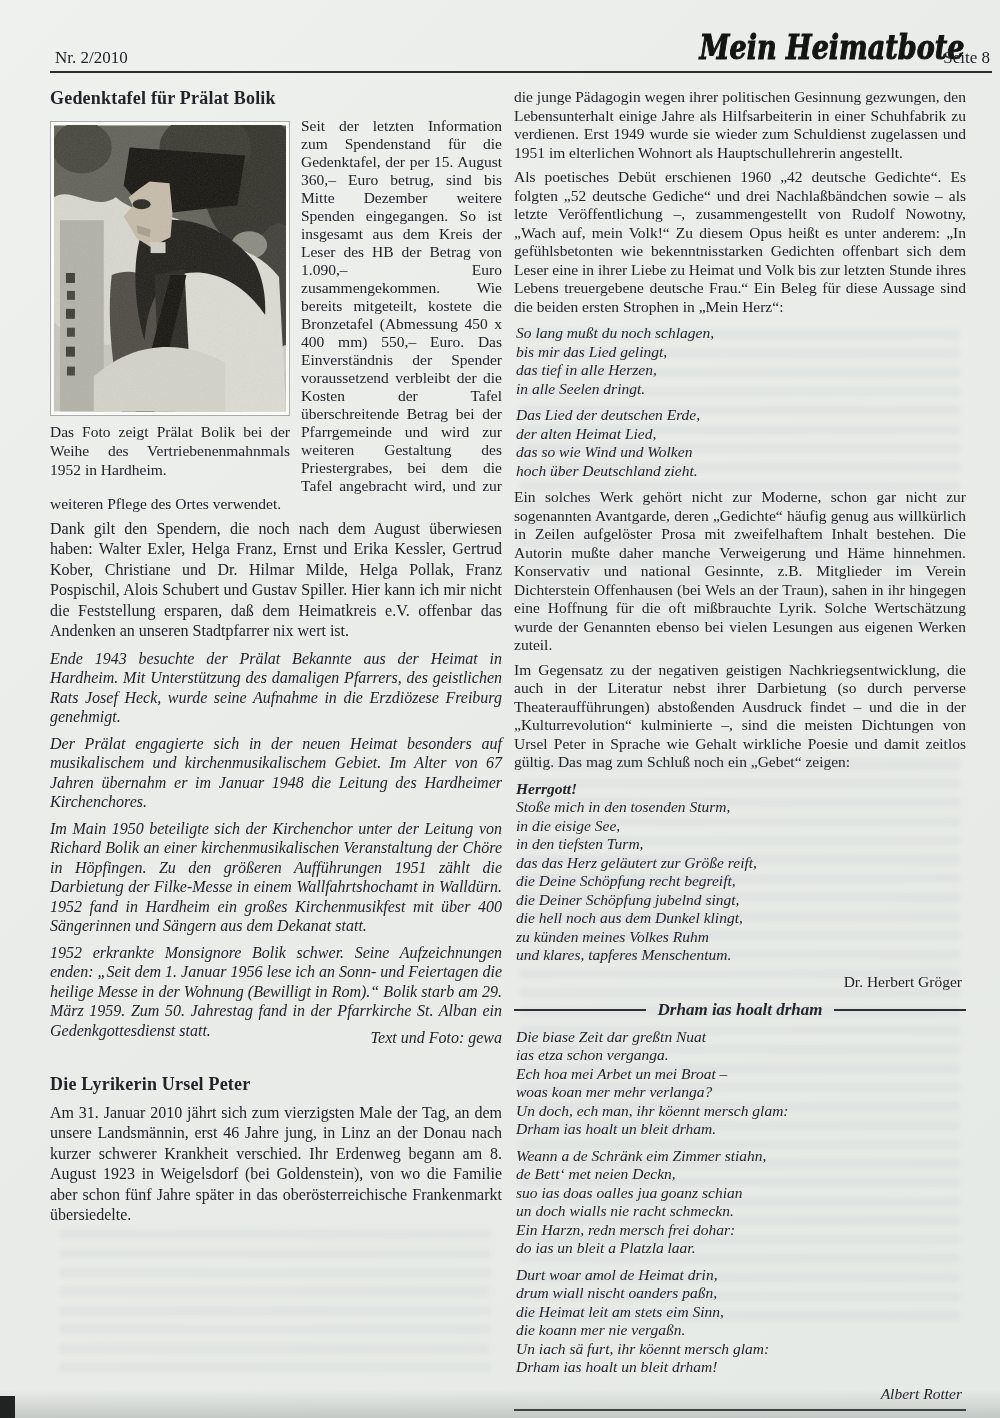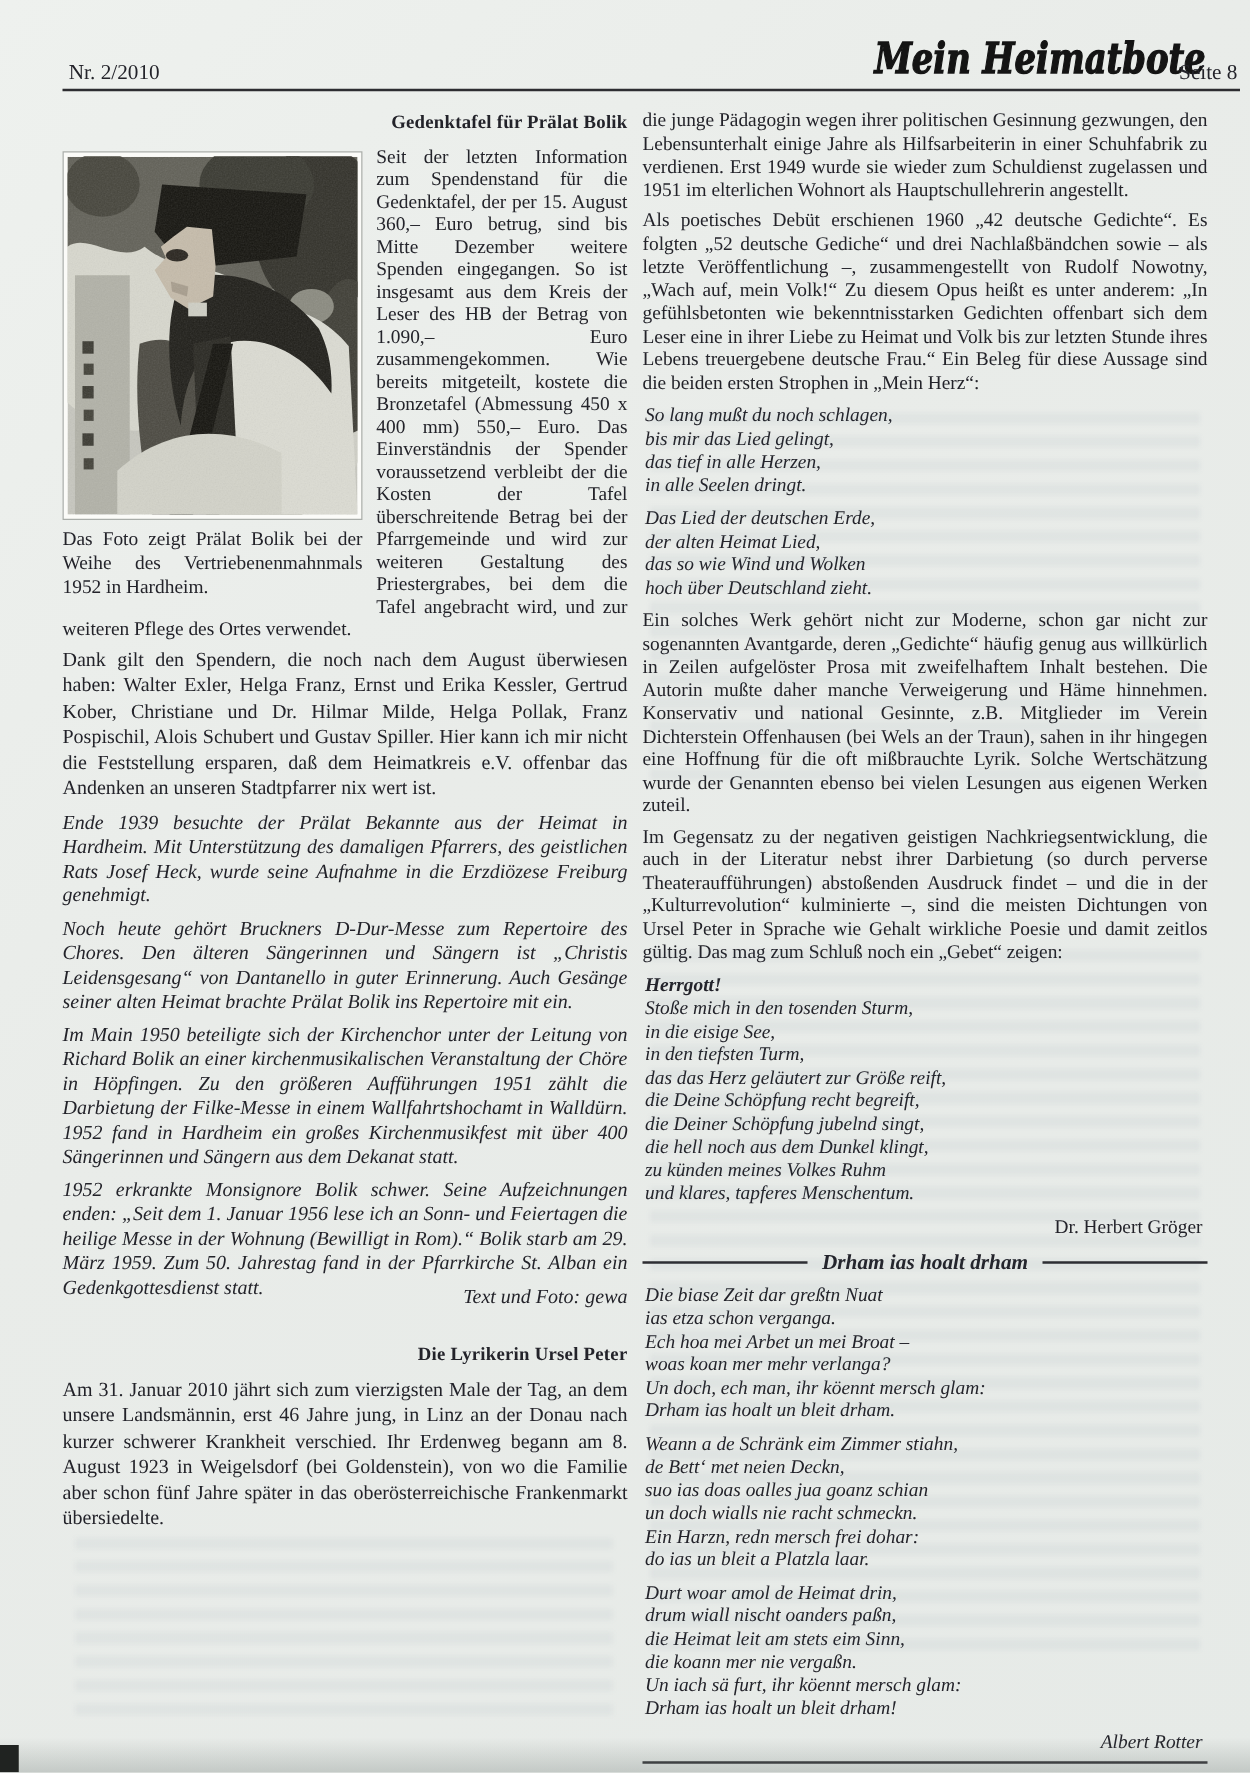--- a/index.html
+++ b/index.html
@@ -15,21 +15,21 @@
   .hdr { position:absolute; top:24px; left:50px; right:36px; height:44px; }
   .issue { position:absolute; left:5px; bottom:0; font-size:17px; }
   .pageno { position:absolute; right:2px; bottom:0; font-size:17px; }
   .masthead-box { position:absolute; left:0; right:0; bottom:-6px; text-align:right; }
   .hdr-rule { position:absolute; top:71px; left:50px; right:36px; height:2px; background:#2d2d31; }
   
   .col { position:absolute; top:88px; width:452px; }
   .col-left  { left:50px; font-size:16px; line-height:20.5px; }
   .col-right { left:514px; font-size:15.5px; line-height:18.5px; }
   p { margin:0 0 6px 0; text-align:justify; hyphens:auto; }
-  .art-title { font-size:15px; font-weight:bold; text-align:right; margin:0 0 8px 0; letter-spacing:.2px; }
+  .art-title { font-size:18px; font-weight:bold; text-align:left; margin:0 0 8px 0; letter-spacing:.2px; }
   
   figure.photo-wrap { float:left; width:240px; margin:4px 11px 2px 0; }
   .photo-frame { background:#fbfbf8; border:1px solid #a9ada9; padding:3px; }
   .photo-frame svg { display:block; }
   figcaption { font-size:15.5px; line-height:19px; margin-top:6px; text-align:justify; }
   .beside { font-size:15.5px; line-height:18px; }
   .clear { clear:both; }
   .quote { font-style:italic; line-height:19.5px; margin:7px 0; }
   .subhead { font-style:italic; margin:9px 0 3px 0; }
   .credit { text-align:right; font-style:italic; margin-top:-19.5px; }
@@ -111,22 +111,22 @@
             </filter>
           <rect width="233" height="287" filter="url(#noise)" opacity="0.15"></rect>
         </svg>
       </div>
       <figcaption>Das Foto zeigt Prälat Bolik bei der Weihe des Vertriebenenmahnmals 1952 in Hardheim.</figcaption>
     </figure>
 
     <p class="beside">Seit der letzten Information zum Spendenstand für die Gedenktafel, der per 15. August 360,– Euro betrug, sind bis Mitte Dezember weitere Spenden eingegangen. So ist insgesamt aus dem Kreis der Leser des HB der Betrag von 1.090,– Euro zusammengekommen. Wie bereits mitgeteilt, kostete die Bronzetafel (Abmessung 450 x 400 mm) 550,– Euro. Das Einverständnis der Spender voraussetzend verbleibt der die Kosten der Tafel überschreitende Betrag bei der Pfarrgemeinde und wird zur weiteren Gestaltung des Priestergrabes, bei dem die Tafel angebracht wird, und zur weiteren Pflege des Ortes verwendet.</p>
     <p class="clear">Dank gilt den Spendern, die noch nach dem August überwiesen haben: Walter Exler, Helga Franz, Ernst und Erika Kessler, Gertrud Kober, Christiane und Dr. Hilmar Milde, Helga Pollak, Franz Pospischil, Alois Schubert und Gustav Spiller. Hier kann ich mir nicht die Feststellung ersparen, daß dem Heimatkreis e.V. offenbar das Andenken an unseren Stadtpfarrer nix wert ist.</p>
 
-    <p class="quote">Ende 1939 besuchte der Prälat Bekannte aus der Heimat in Hardheim. Mit Unterstützung des damaligen Pfarrers, des geistlichen Rats Josef Heck, wurde seine Aufnahme in die Erzdiözese Freiburg genehmigt.</p>
-    <p class="quote">Noch heute gehört Bruckners D-Dur-Messe zum Repertoire des Chores. Den älteren Sängerinnen und Sängern ist „Christis Leidensgesang“ von Dantanello in guter Erinnerung. Auch Gesänge seiner alten Heimat brachte Prälat Bolik ins Repertoire mit ein.</p>
+    <p class="quote">Ende 1943 besuchte der Prälat Bekannte aus der Heimat in Hardheim. Mit Unterstützung des damaligen Pfarrers, des geistlichen Rats Josef Heck, wurde seine Aufnahme in die Erzdiözese Freiburg genehmigt.</p>
+    <p class="quote">Der Prälat engagierte sich in der neuen Heimat besonders auf musikalischem und kirchenmusikalischem Gebiet. Im Alter von 67 Jahren übernahm er im Januar 1948 die Leitung des Hardheimer Kirchenchores.</p>
     <p class="quote">Im Main 1950 beteiligte sich der Kirchenchor unter der Leitung von Richard Bolik an einer kirchenmusikalischen Veranstaltung der Chöre in Höpfingen. Zu den größeren Aufführungen 1951 zählt die Darbietung der Filke-Messe in einem Wallfahrtshochamt in Walldürn. 1952 fand in Hardheim ein großes Kirchenmusikfest mit über 400 Sängerinnen und Sängern aus dem Dekanat statt.</p>
     <p class="quote">1952 erkrankte Monsignore Bolik schwer. Seine Aufzeichnungen enden: „Seit dem 1. Januar 1956 lese ich an Sonn- und Feiertagen die heilige Messe in der Wohnung (Bewilligt in Rom).“ Bolik starb am 29. März 1959. Zum 50. Jahrestag fand in der Pfarrkirche St. Alban ein Gedenkgottesdienst statt.</p>
     <div class="credit">Text und Foto: gewa</div>
 
     <h1 class="art-title art2-title">Die Lyrikerin Ursel Peter</h1>
     <p>Am 31. Januar 2010 jährt sich zum vierzigsten Male der Tag, an dem unsere Landsmännin, erst 46 Jahre jung, in Linz an der Donau nach kurzer schwerer Krankheit verschied. Ihr Erdenweg begann am 8. August 1923 in Weigelsdorf (bei Goldenstein), von wo die Familie aber schon fünf Jahre später in das oberösterreichische Frankenmarkt übersiedelte.</p>
 
   </div>
 
   <div class="col col-right">

